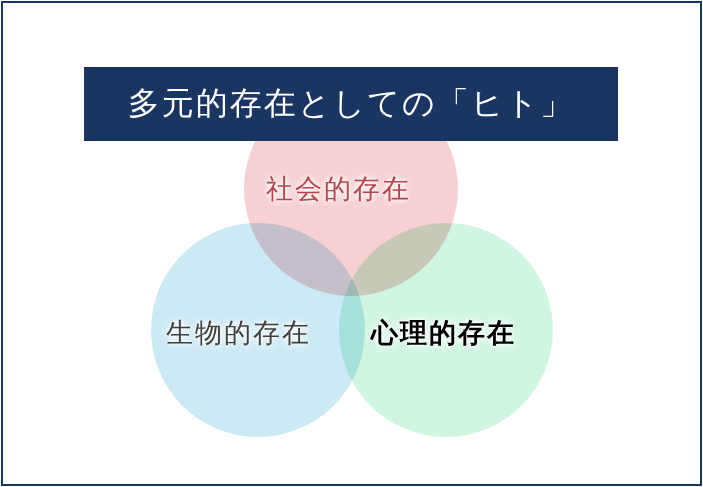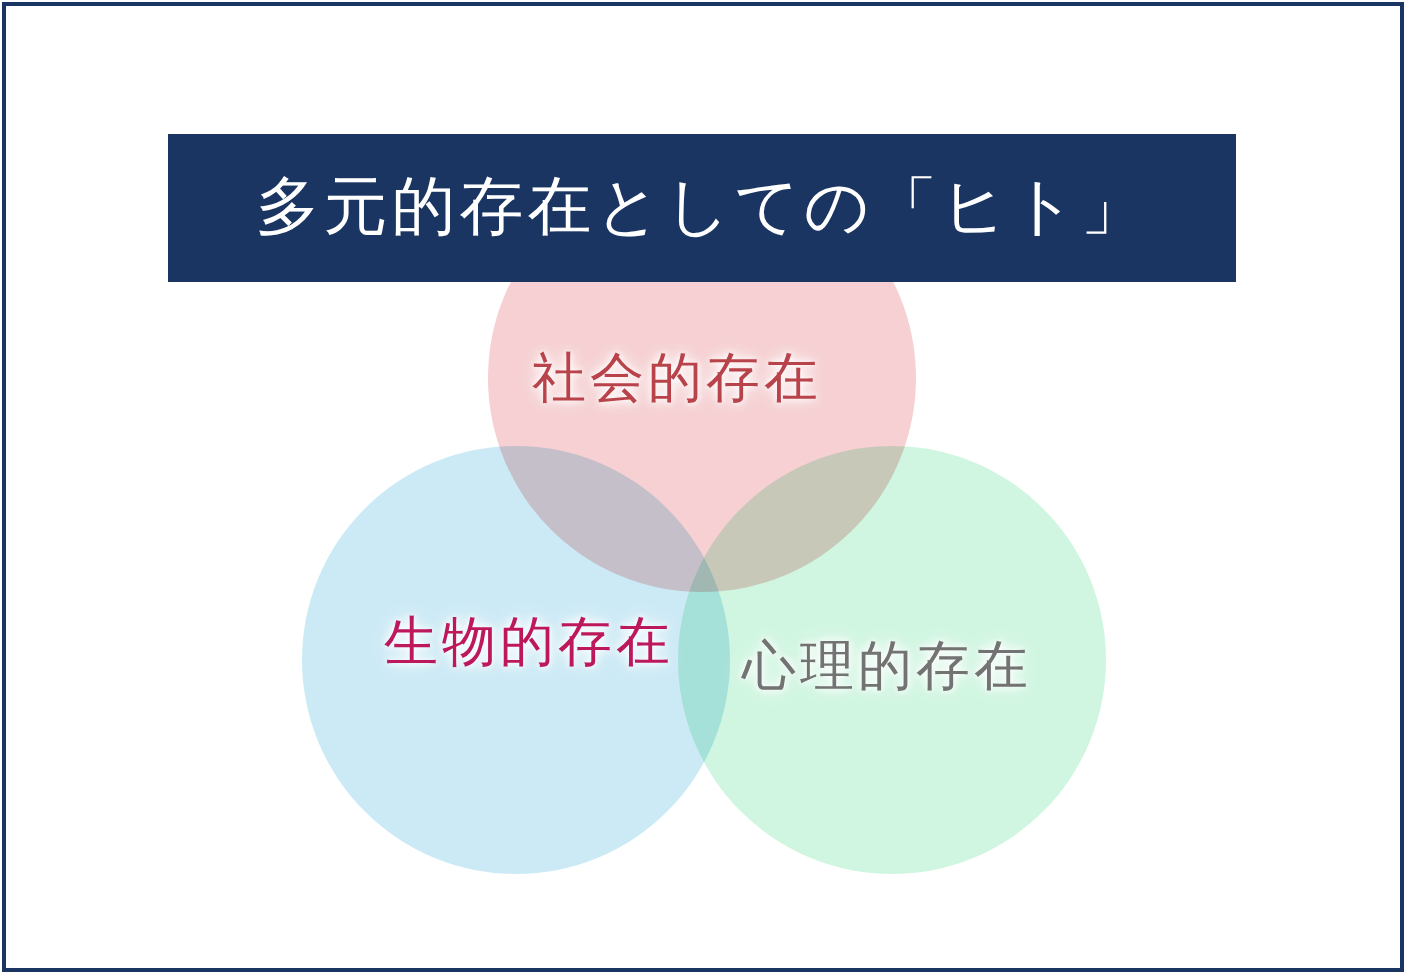--- a/index.html
+++ b/index.html
@@ -27,22 +27,22 @@
     .c-bio    { left: 151px; top: 223px; background: rgba(195, 230, 245, 0.85); }
     .c-psych  { left: 339px; top: 223px; background: rgba(200, 244, 220, 0.85); }
     .label {
       position: absolute;
       font-size: 27px;
       letter-spacing: 2px;
       white-space: nowrap;
       text-shadow: 0 0 6px #ffffff, 0 0 10px #ffffff, 0 0 3px #ffffff;
     }
     .l-social { left: 266px; top: 171px; color: #b9434a; }
-    .l-bio    { left: 166px; top: 303px; color: #be185d; margin-left: 26px; }
-    .l-psych  { left: 371px; top: 315px; color: #737373; }
+    .l-bio    { left: 166px; top: 315px; color: #404040; }
+    .l-psych  { left: 371px; top: 315px; color: #000000; font-weight: bold; }
     .banner {
       position: absolute;
       left: 84px; top: 50px;
       width: 534px; height: 74px;
       background: #1b3563;
       display: flex; align-items: center; justify-content: center; margin-top: 17px;
     }
     .banner-text {
       color: #ffffff;
       font-size: 32px;

